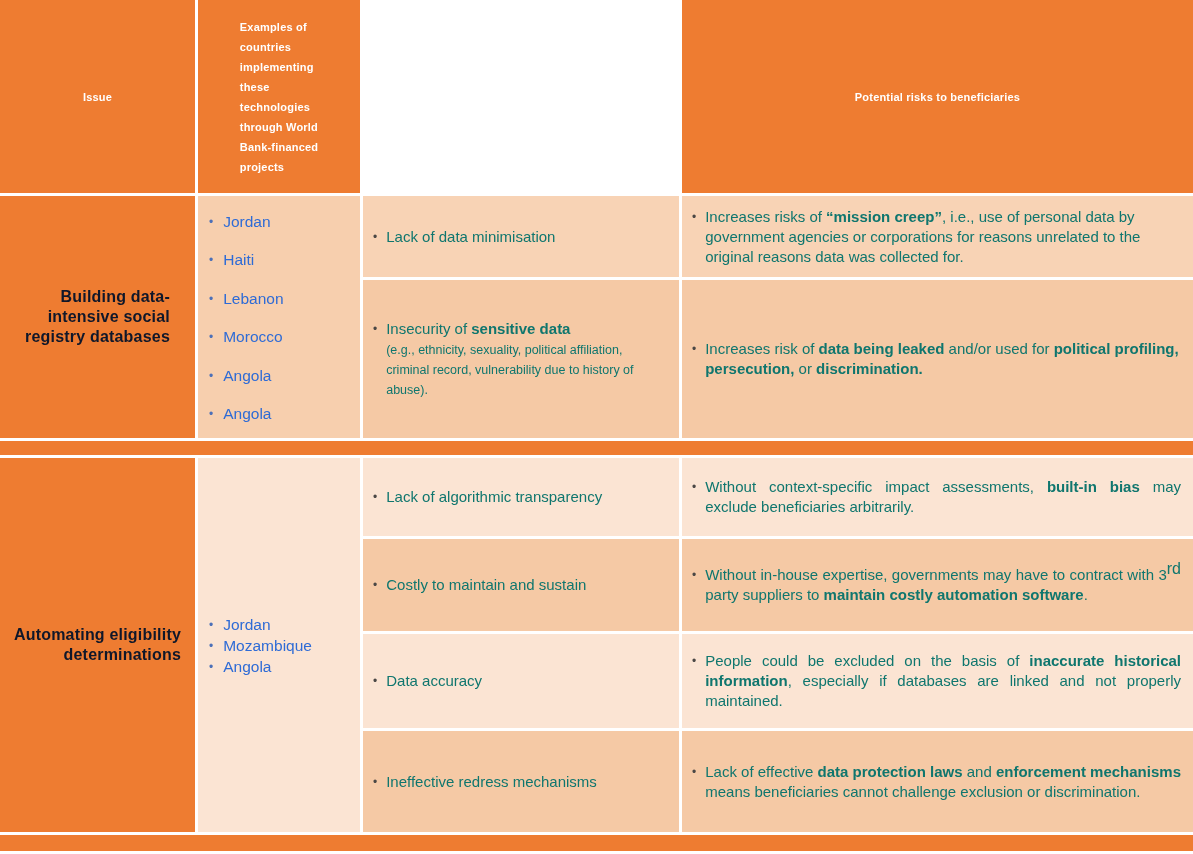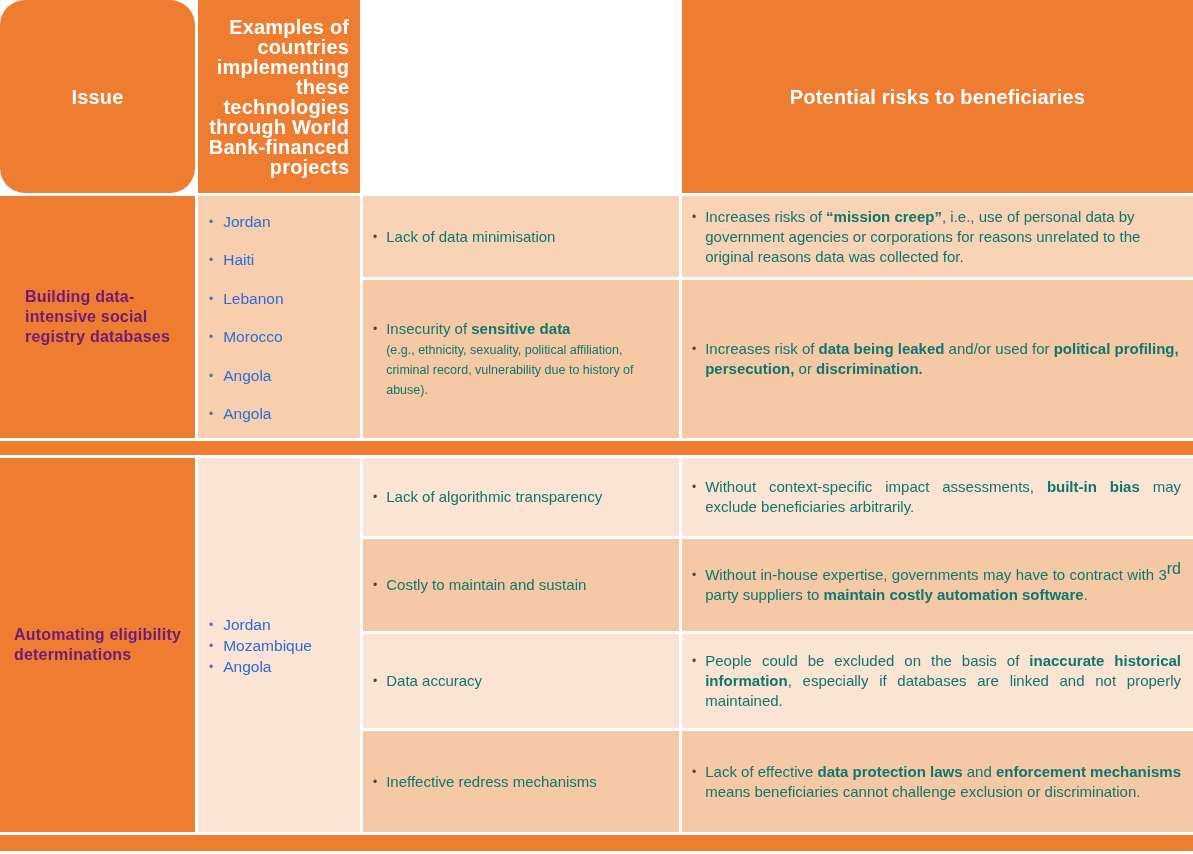--- a/index.html
+++ b/index.html
@@ -16,29 +16,29 @@
   }
   .cell { overflow:hidden; }
 
   .orange      { background:#EE7C31; }
   .peach-dark  { background:#F5C9A5; }
   .light1      { background:#F8D3B5; }
   .countries1  { background:#F7CFAE; }
   .light2      { background:#FBE4D3; }
 
   .hdr {
-    color:#ffffff; font-weight:bold; font-size:20px; line-height:20px;
+    color:#ffffff; font-weight:bold; font-size:11px; line-height:20px;
     display:flex; align-items:center; justify-content:center;
-    text-align:right; white-space:pre-line; padding:6px 10px;
+    text-align:left; white-space:pre-line; padding:6px 10px;
     letter-spacing:0.2px;
   }
   .issue-cell {
-    color:#701a75; font-weight:bold; font-size:16px; line-height:20px;
+    color:#0f172a; font-weight:bold; font-size:16px; line-height:20px;
     display:flex; align-items:center; justify-content:center;
-    text-align:left; white-space:pre-line; padding:6px 12px;
+    text-align:right; white-space:pre-line; padding:6px 12px;
     letter-spacing:0.2px;
   }
 
   .body-cell { display:flex; flex-direction:column; justify-content:center; padding:8px 12px 8px 10px; }
   .b-row { display:flex; gap:9px; }
   .bullet { color:#4A4745; font-size:12px; line-height:20px; flex:0 0 auto; }
   .txt { font-size:15px; line-height:20px; color:#0f766e; }
   .justify .txt { text-align:justify; }
   .txt b, .txt .seg-b { font-weight:bold; }
   .seg-small { font-size:12.5px; line-height:17px; }
@@ -50,21 +50,21 @@
   .country { display:flex; gap:10px; color:#2E6BD6; font-size:15.5px; line-height:20px; }
   .c-bullet { color:#4C70B8; font-size:12px; line-height:20px; flex:0 0 auto; }
 
   .band { grid-column:1 / -1; }
 </style>
 </head>
 <body>
 
 <div class="table">
 
-  <div class="cell orange hdr" style="grid-column:1; grid-row:1;border-radius:25px;">Issue</div>
+  <div class="cell orange hdr" style="grid-column:1; grid-row:1;">Issue</div>
   <div class="cell orange hdr" style="grid-column:2; grid-row:1;">Examples of
 countries
 implementing
 these
 technologies
 through World
 Bank-financed
 projects</div>
   <div class="cell orange hdr" style="grid-column:4; grid-row:1;">Potential risks to beneficiaries</div>
 

